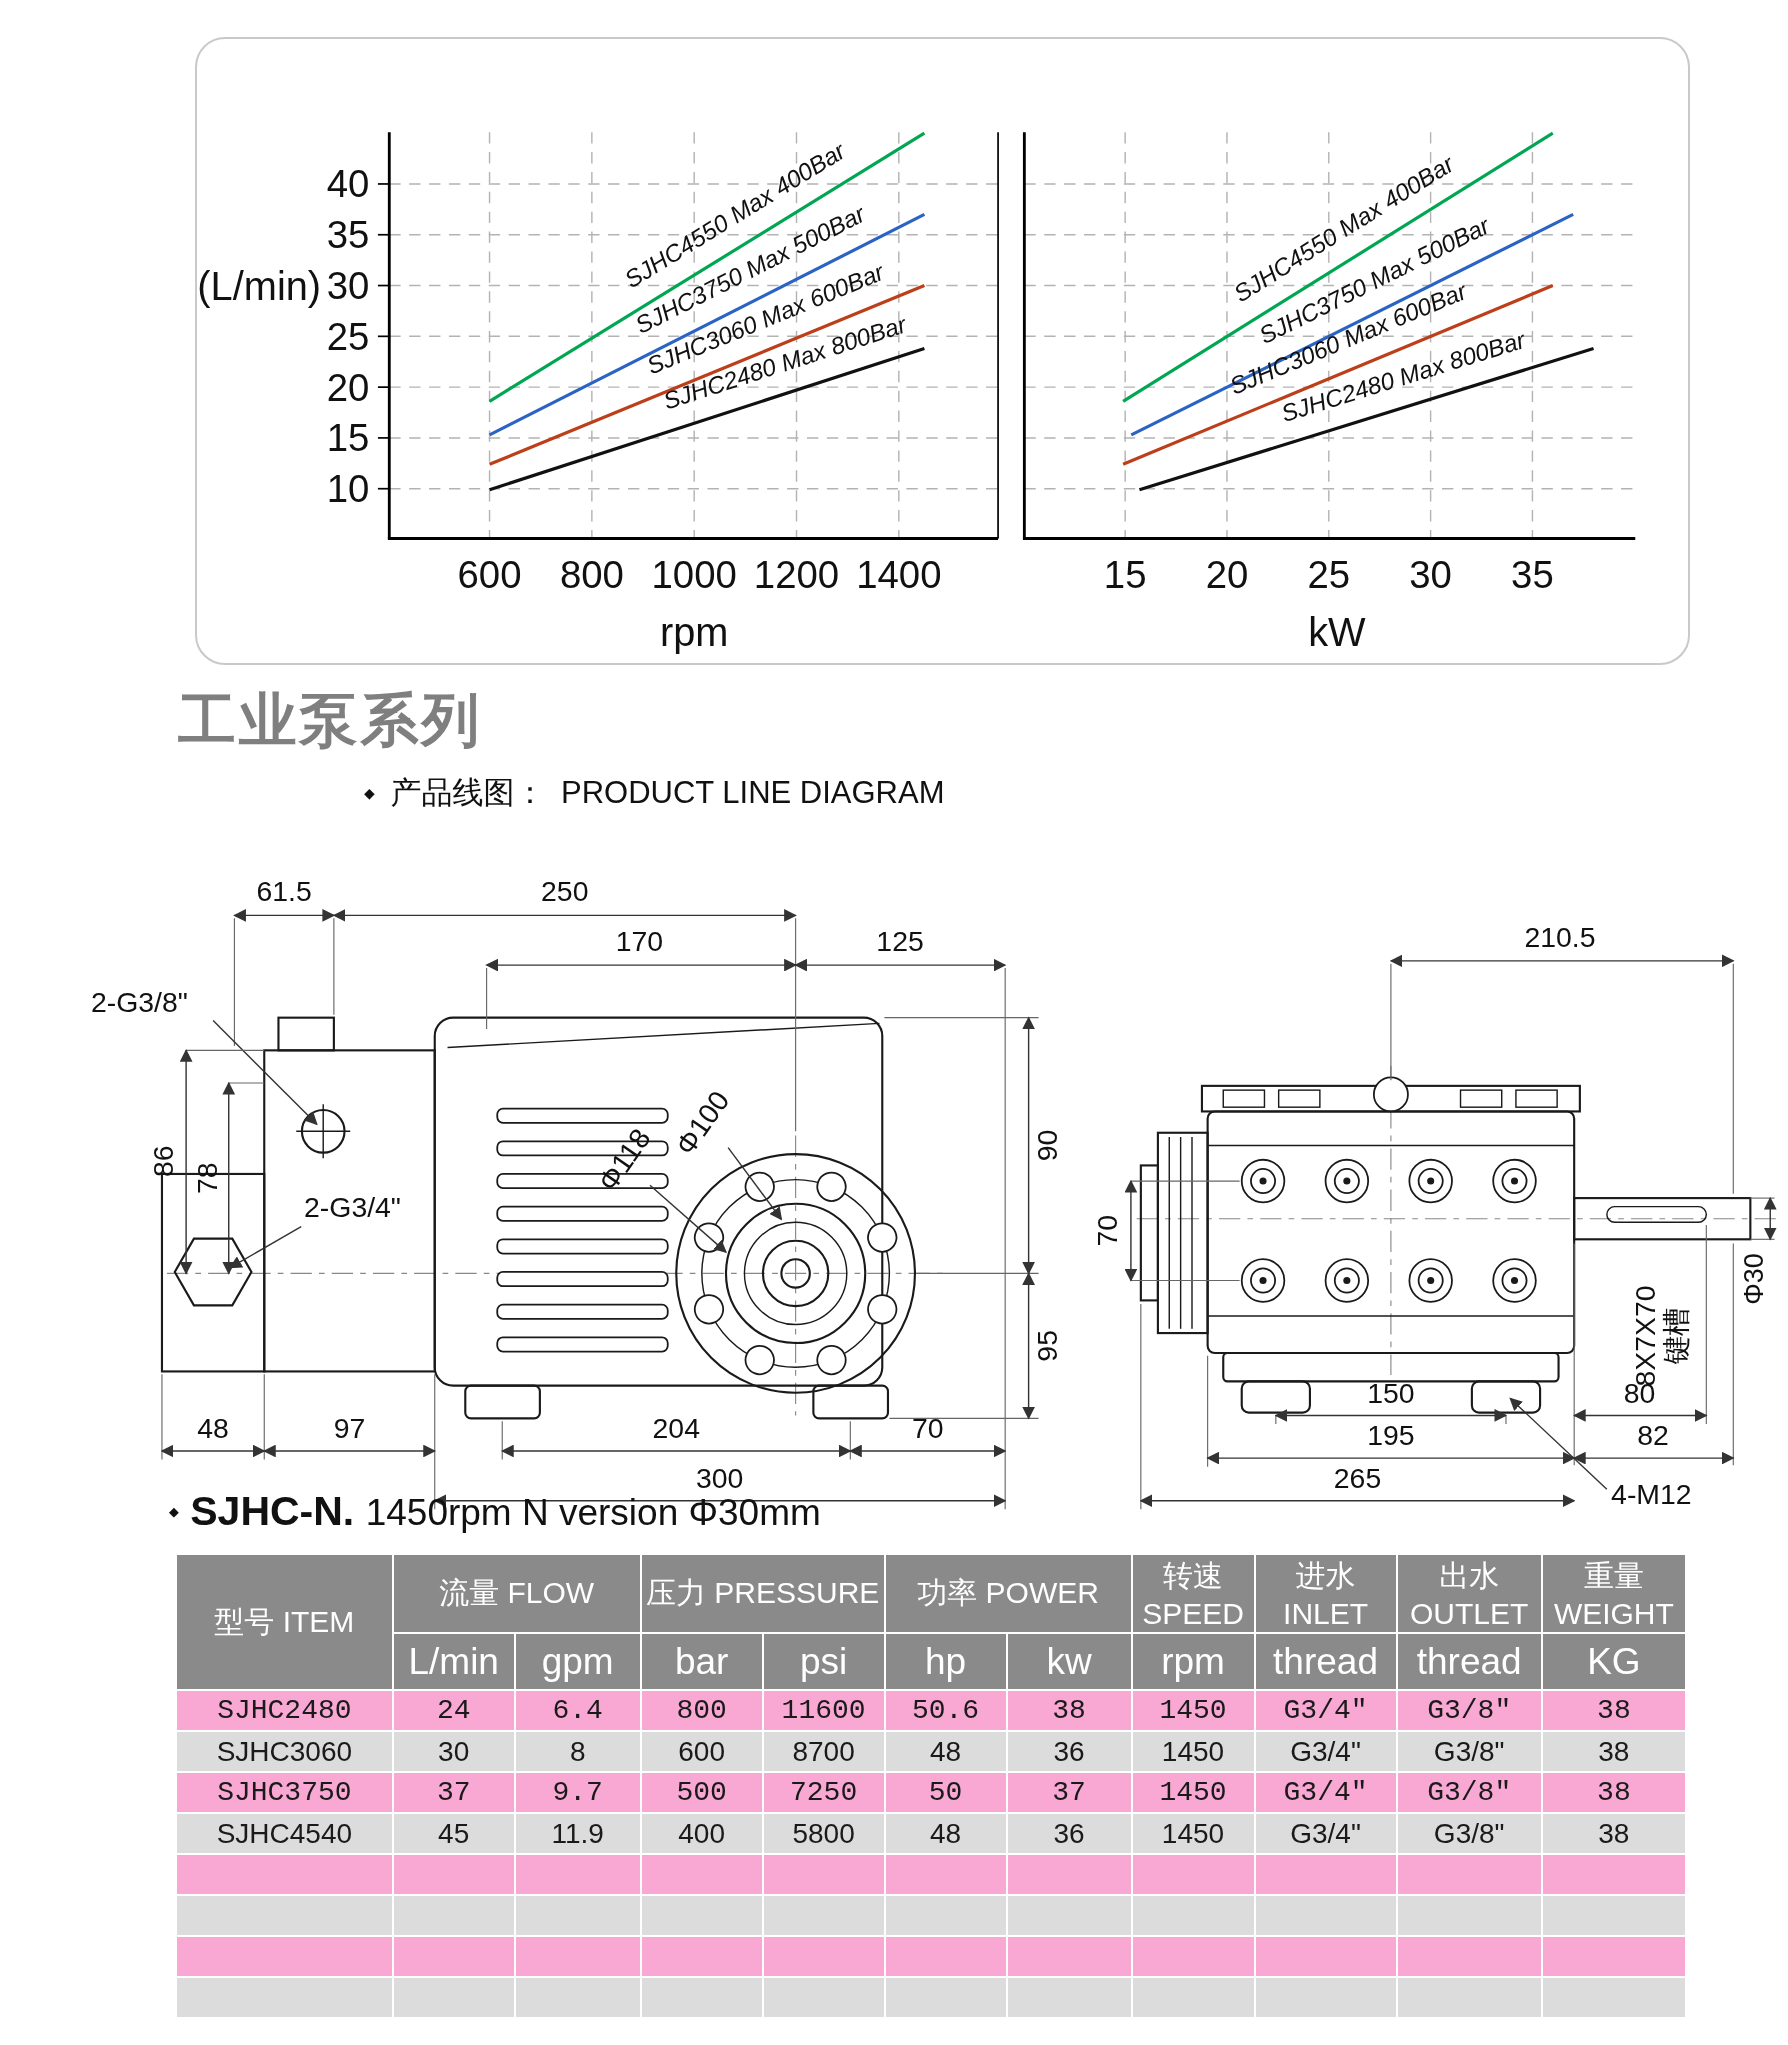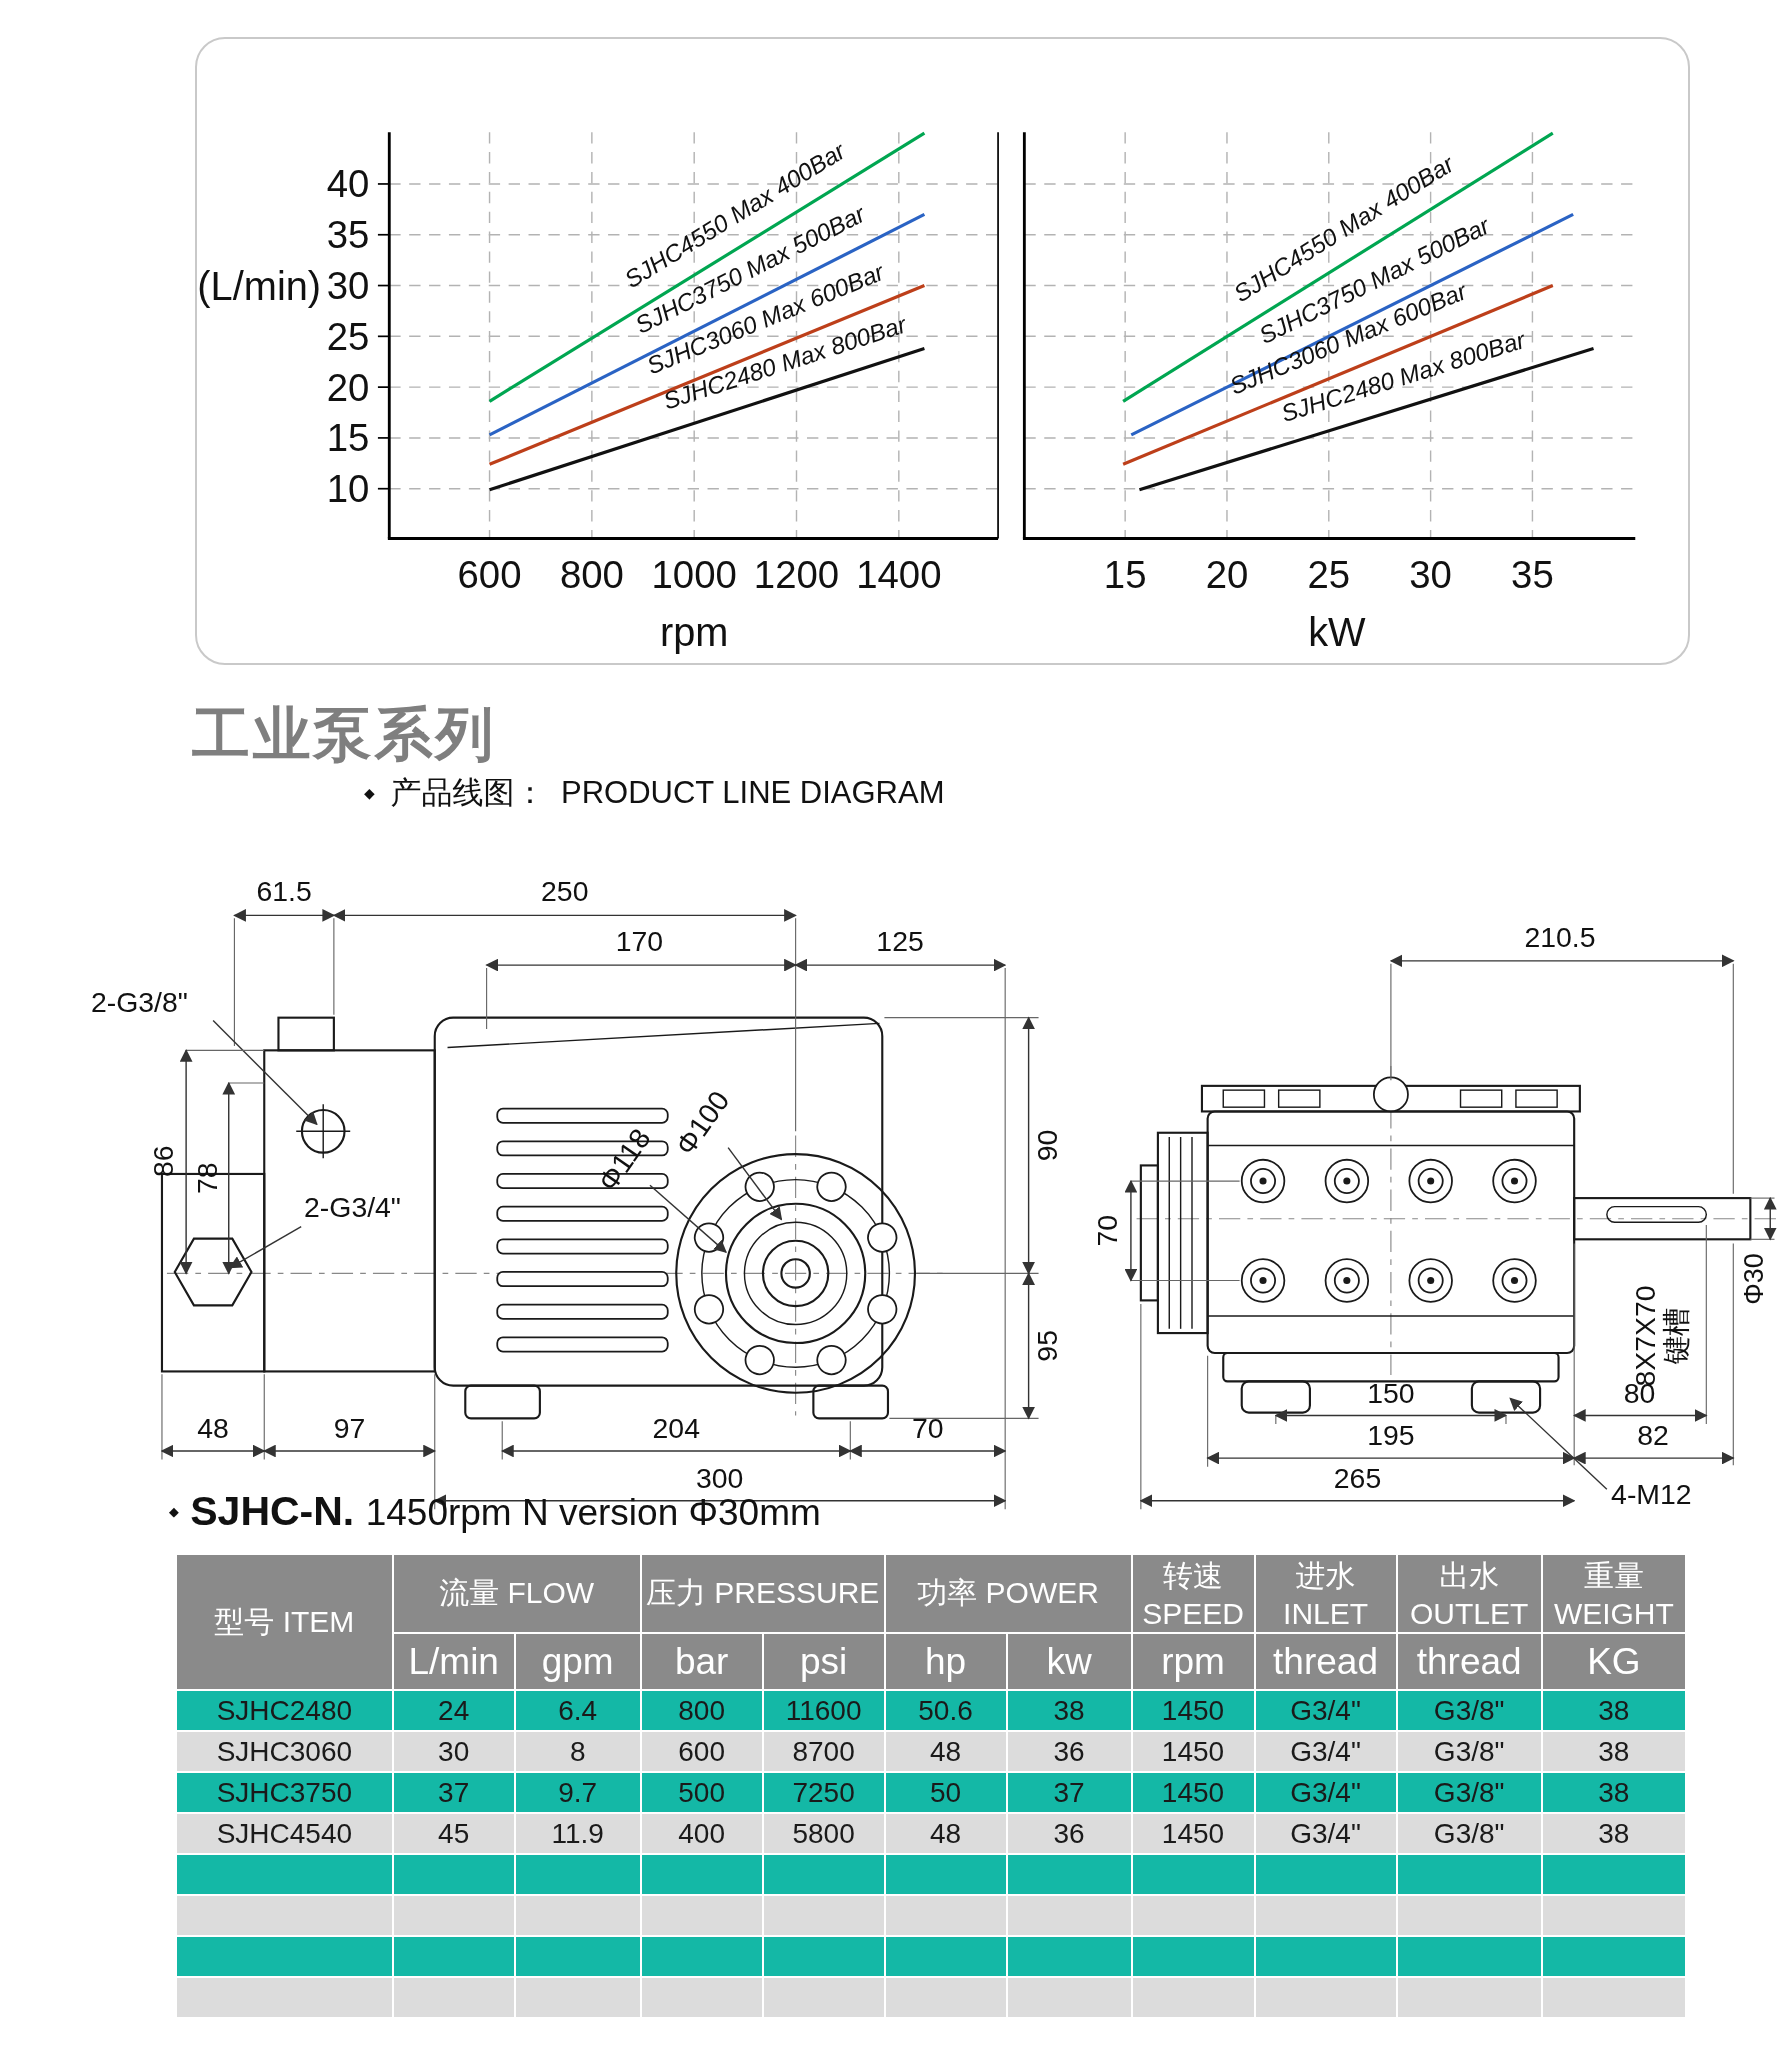--- a/index.html
+++ b/index.html
@@ -11,21 +11,21 @@
   
   .grid{stroke:#b3b3b3;stroke-width:2;stroke-dasharray:16 12;fill:none;}
   .axis{stroke:#000;stroke-width:4;fill:none;}
   .axisthin{stroke:#000;stroke-width:2.4;fill:none;}
   .tick{font-size:54px;fill:#111;text-anchor:middle;}
   .tick.end{text-anchor:end;}
   .alabel{font-size:56px;fill:#111;text-anchor:middle;}
   .alabel.end{text-anchor:end;}
   .slabel{font-size:34px;font-style:italic;fill:#111;text-anchor:middle;}
   
-  .series-title{position:absolute;left:178px;top:682px;margin:14px;font-size:58px;
+  .series-title{position:absolute;left:178px;top:682px;margin:0;font-size:58px;
                 font-weight:bold;color:#7f7f7f;letter-spacing:2.8px;}
   .caption{position:absolute;left:364px;top:772px;display:flex;align-items:center;
            gap:15.6px;font-size:31px;color:#111;}
   .caption .bullet{font-size:14px;color:#111;}
   .model{position:absolute;left:169px;top:1488px;display:flex;align-items:baseline;
          gap:11.4px;color:#111;}
   .model .bullet{font-size:12.8px;align-self:center;}
   .model b{font-size:41px;font-weight:bold;text-align:right;}
   .model .rest{font-size:37px;}
   
@@ -40,21 +40,21 @@
   .dt{font-size:40px;fill:#111;}
   .dt.mid{text-anchor:middle;}
   .dt.st{text-anchor:start;}
   
   .spec{position:absolute;left:175px;top:1553px;width:1512px;table-layout:fixed;
         border-collapse:separate;border-spacing:2.1px;}
   .spec th{background:#8a8a8a;color:#fff;font-weight:normal;font-size:30px;text-align:center;}
   .spec thead tr.h1 th{height:55px;}
   .spec thead tr.h2 th{height:53px;font-size:37px;}
   .spec td{height:37px;text-align:center;font-size:28px;color:#1a1a1a;}
-  .spec tr.lt td{background:#14b8a6;}
+  .spec tr.lt td{background:#f9a8d4;font-family:Liberation Mono, monospace;}
   .spec tr.gy td{background:#dcdcdc;}
 </style>
 </head>
 <body>
 
 <div class="page">
 
   <div class="panel"></div>
 
   <svg id="charts" class="layer" width="1788" height="682" viewBox="0 0 2517 960">

